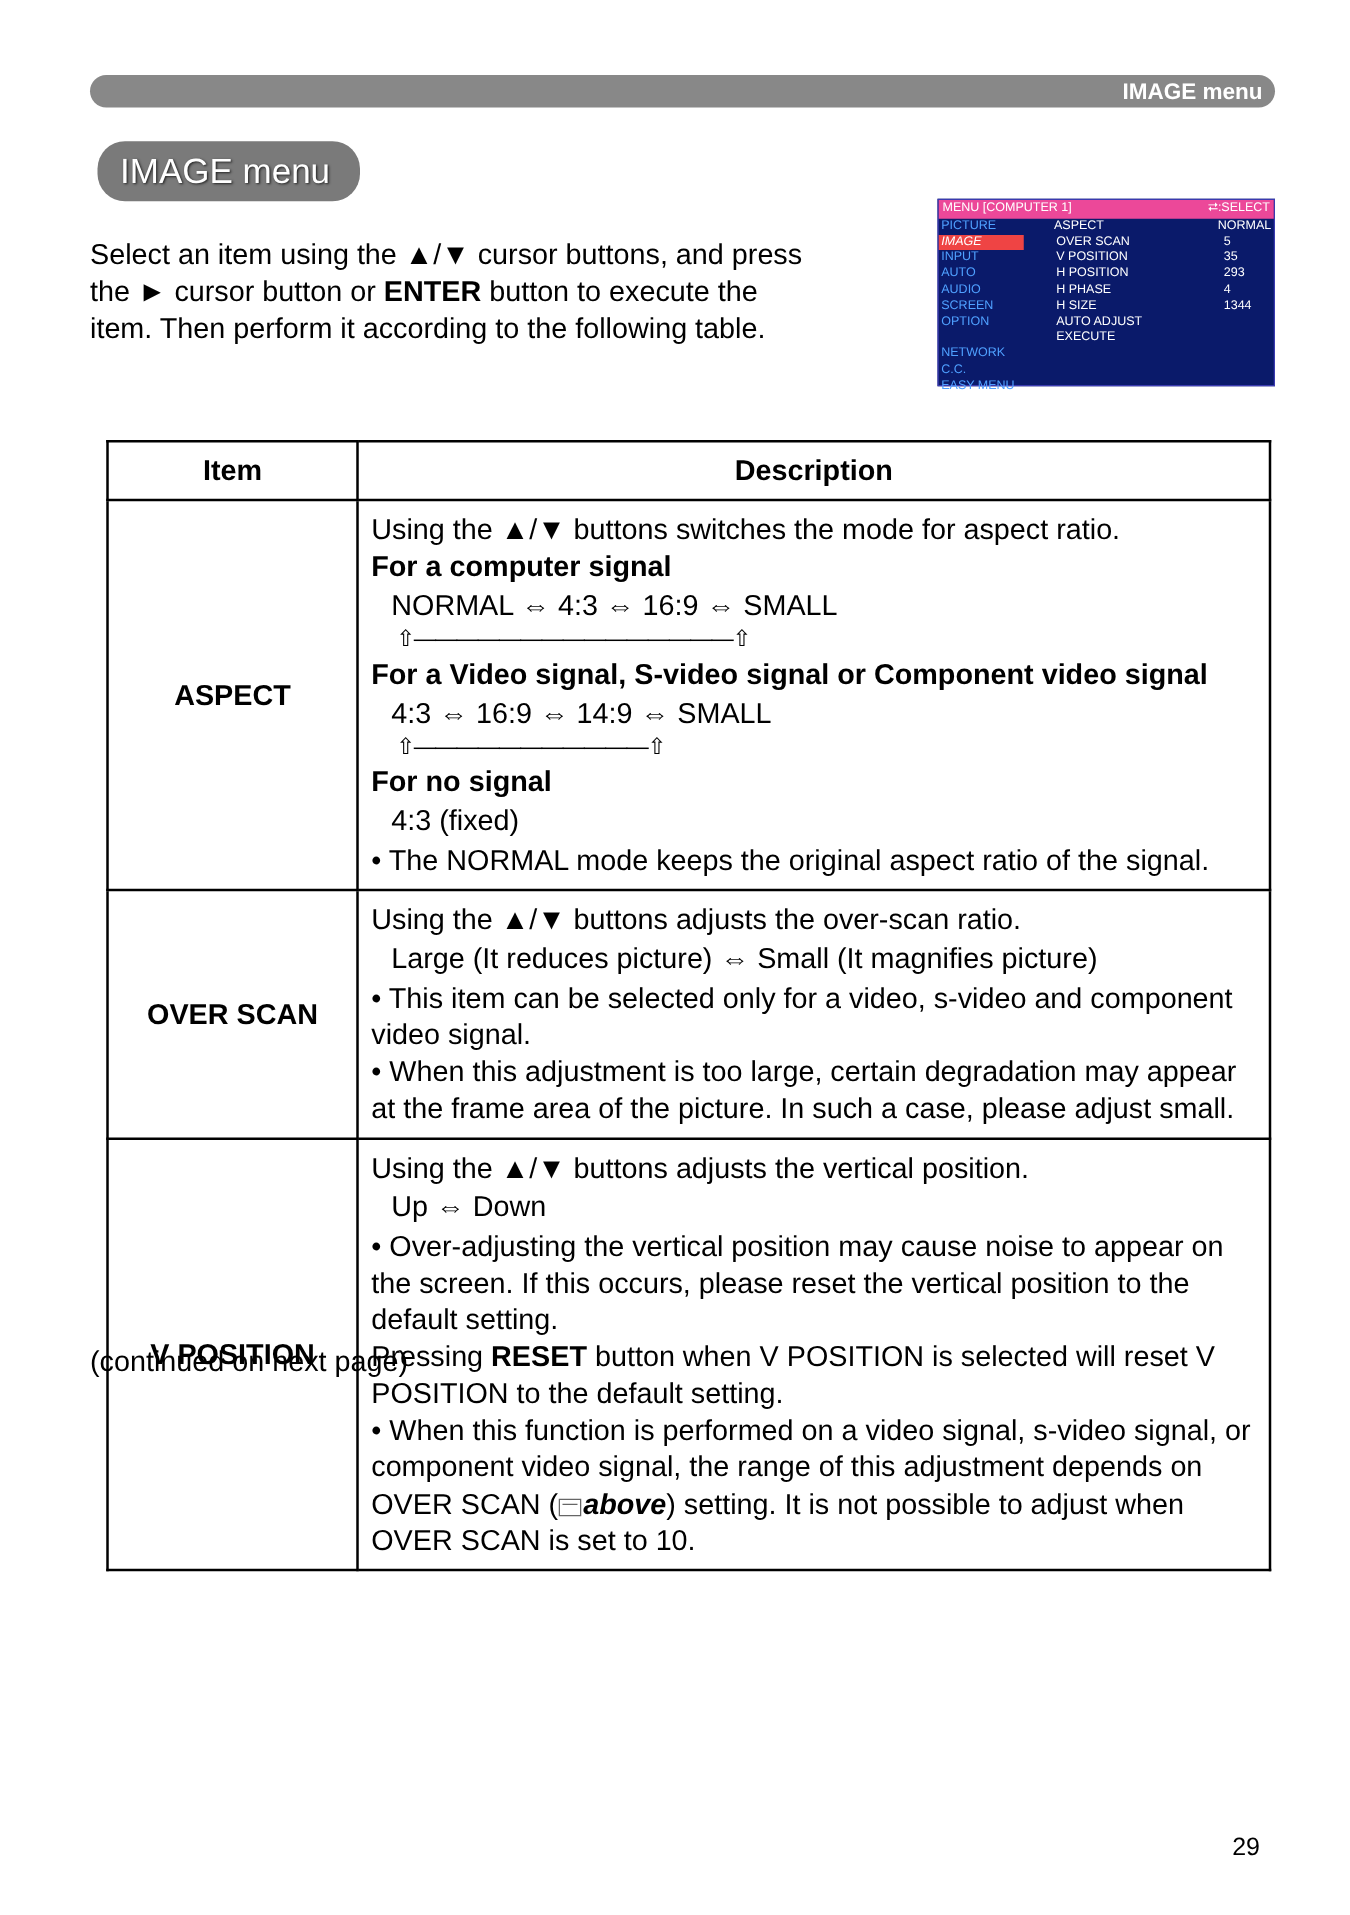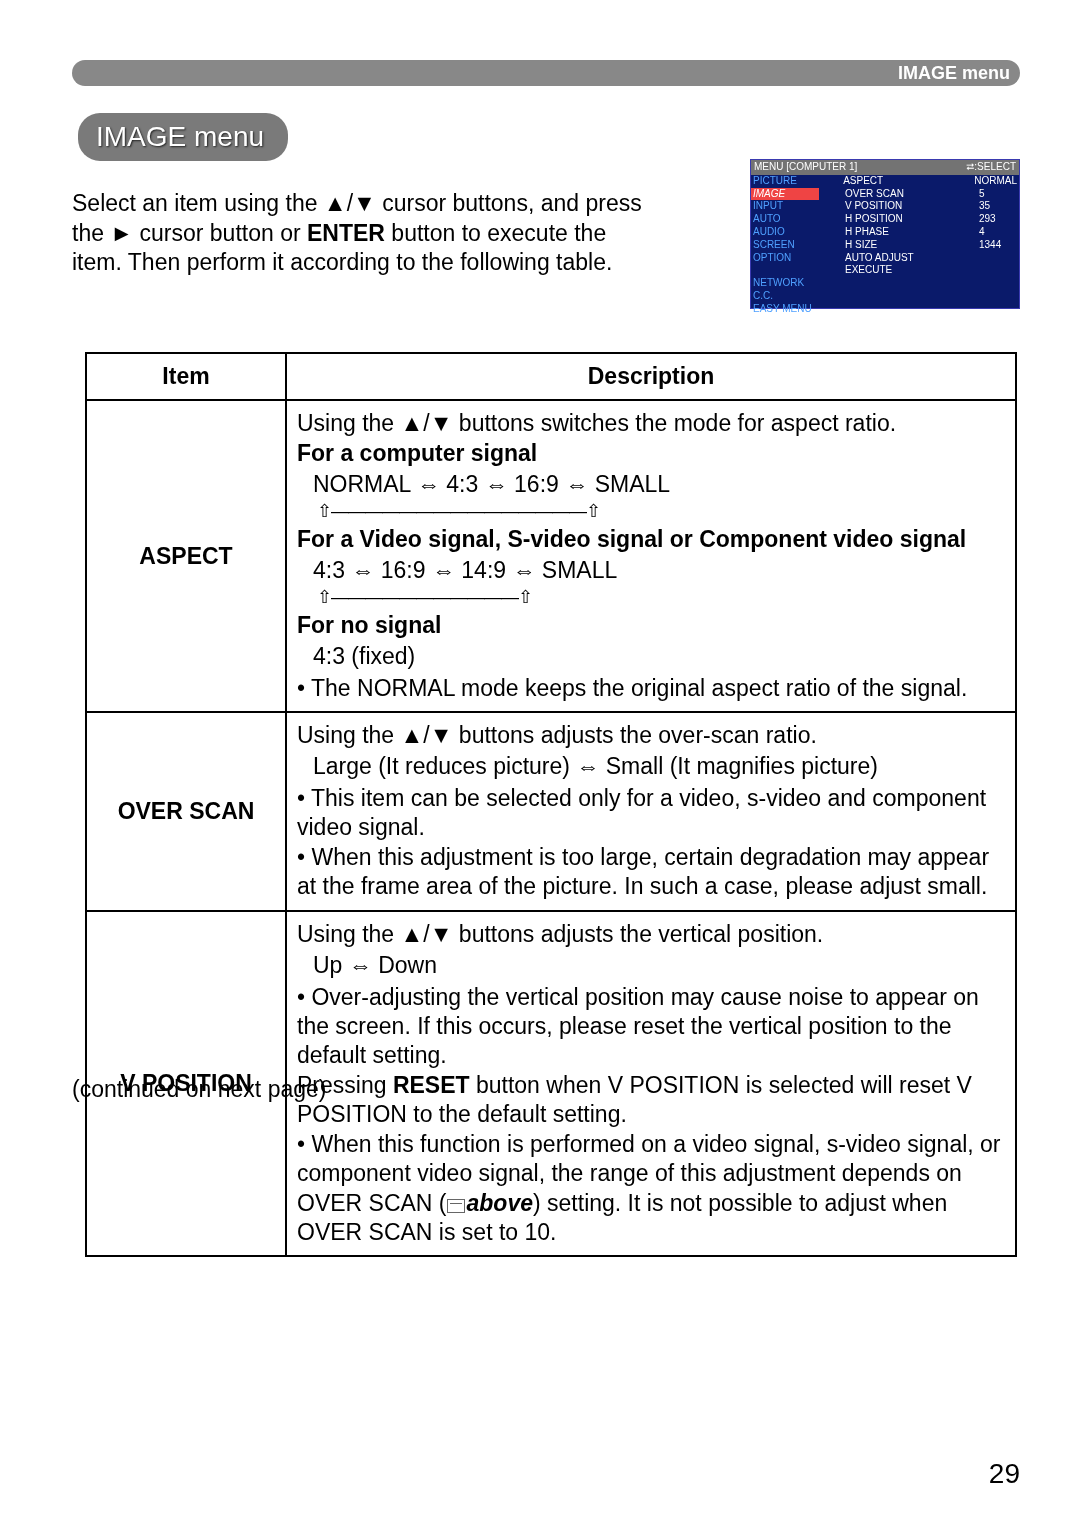--- a/index.html
+++ b/index.html
@@ -52,21 +52,21 @@
   top: 159px;
   right: 60px;
   width: 270px;
   height: 150px;
   background: #0a1a6a;
   color: #fff;
   font-size: 10px;
   border: 1px solid #3a3ab0;
 }
 .menu-shot .ms-title {
-  background: #737373;
+  background: #ec4899;
   padding: 1px 3px;
   display: flex;
   justify-content: space-between;
   font-size: 10px;
 }
 .menu-shot .ms-row {
   display: flex;
   gap: 24px;
 }
 .menu-shot .ms-left {
@@ -112,22 +112,22 @@
   top:-2px;
 }
 .continued {
   position: absolute;
   top: 1075px;
   left: 72px;
 }
 .page-num {
   position: absolute;
   bottom: 40px;
-  right: 60px;
-  font-size: 28px;
+  right: 72px;
+  font-size: 20px;
 }
 .ref-icon {
   display: inline-block;
   width: 18px; height: 14px;
   border: 1px solid #666;
   position: relative;
   top: 2px;
   margin-right: 2px;
 }
 .ref-icon::before {

